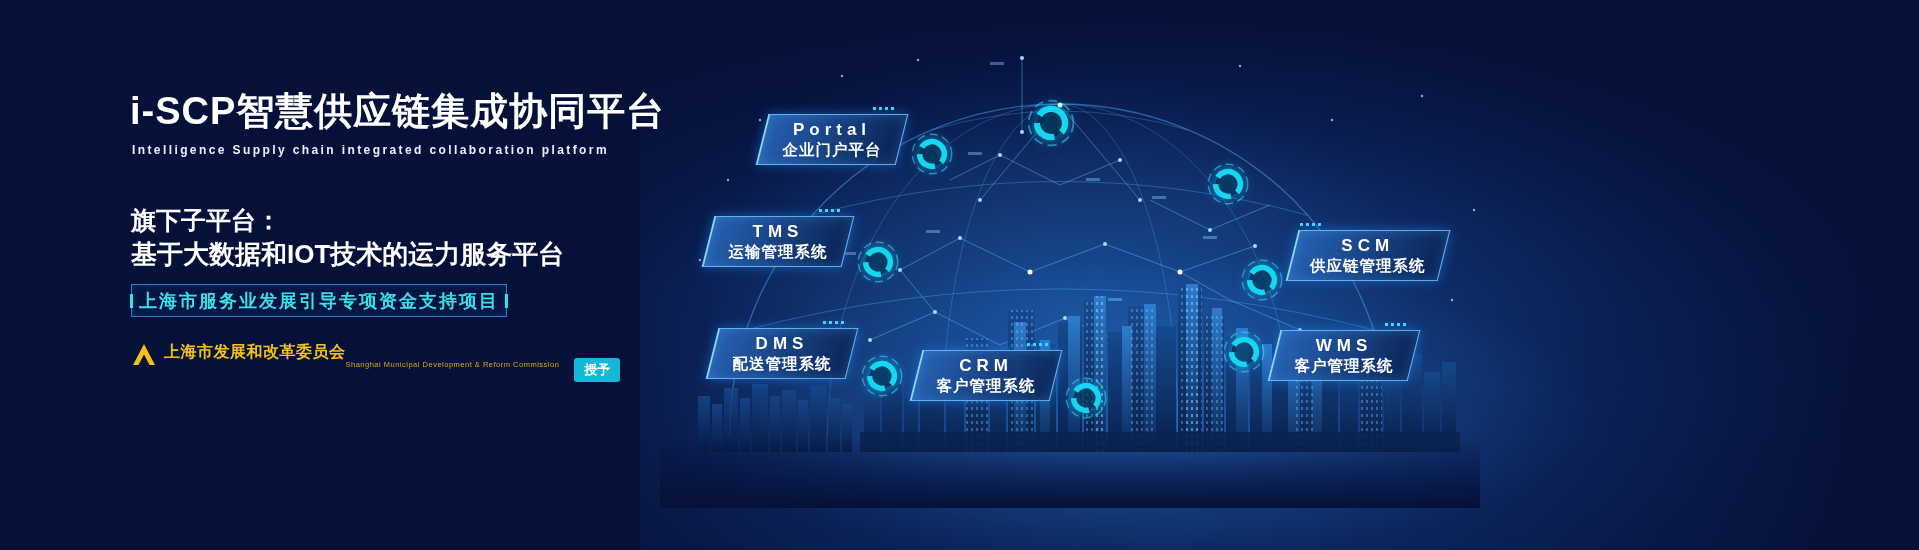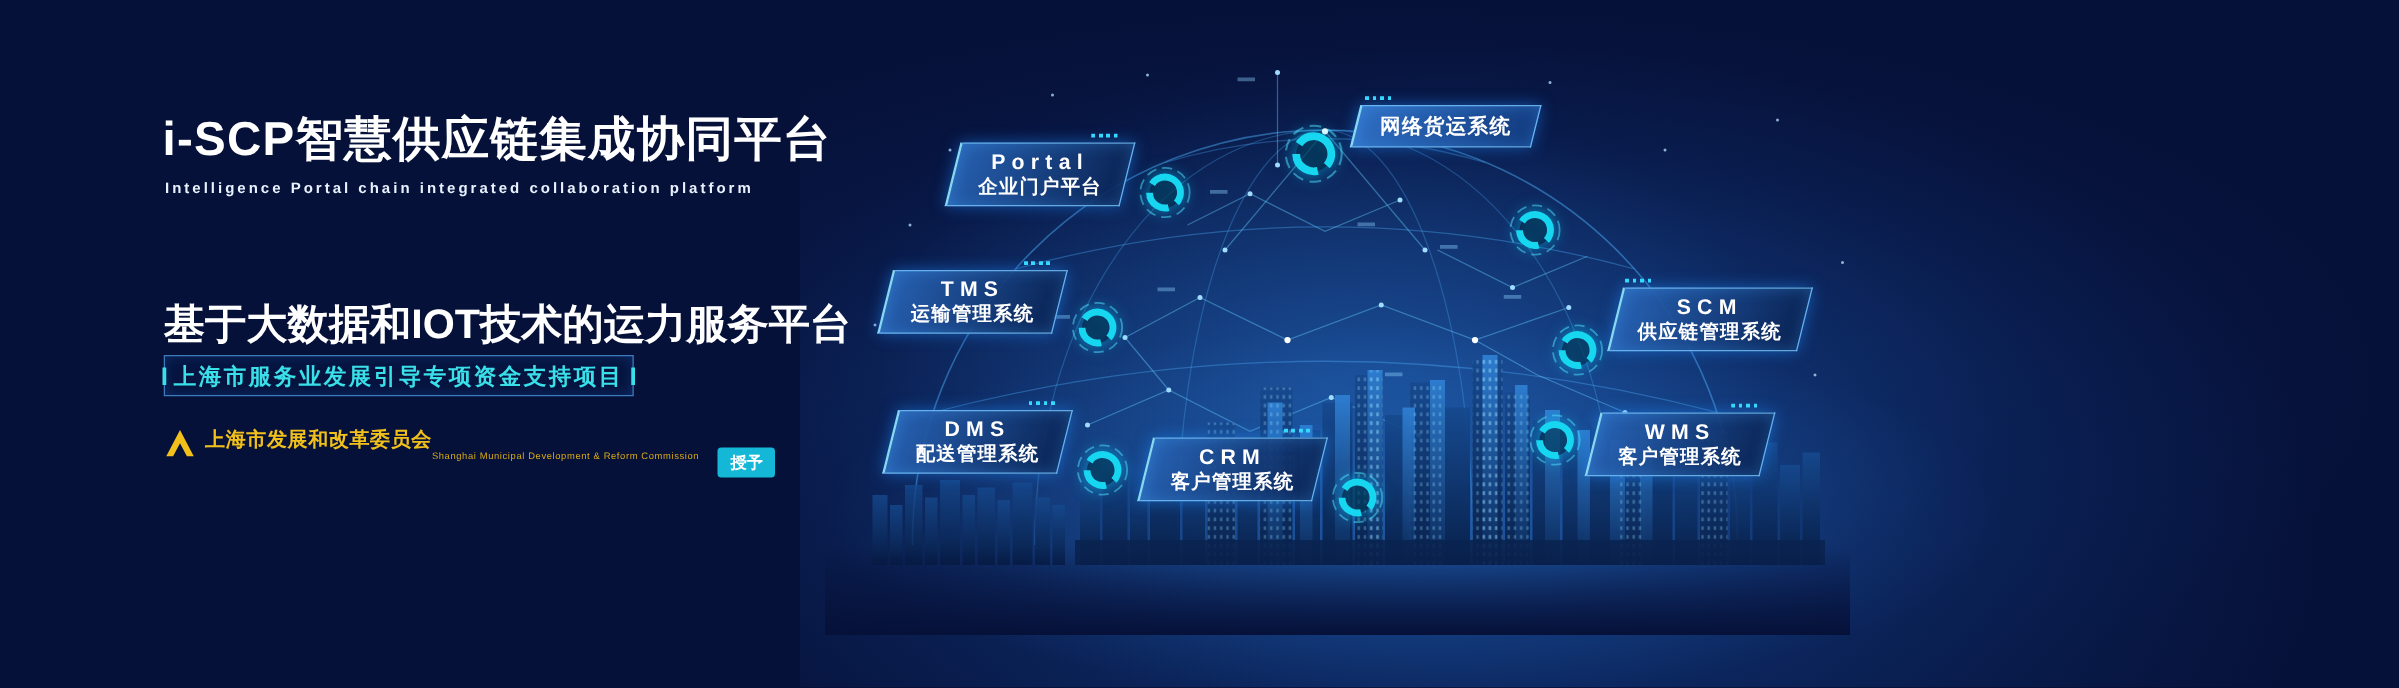--- a/index.html
+++ b/index.html
@@ -16,21 +16,21 @@
       radial-gradient(ellipse at 38% 55%, rgba(40,120,220,.30), rgba(20,60,140,.12) 45%, transparent 70%),
       radial-gradient(ellipse at 42% 78%, rgba(30,110,215,.35), transparent 65%);
   }
   .scene{position:absolute;left:0;top:0;z-index:1;}
 
   
   .left{position:absolute;left:0;top:0;width:660px;height:410px;z-index:3;}
   .hero-title{position:absolute;left:130px;top:86px;font-size:38px;font-weight:bold;letter-spacing:1px;white-space:nowrap;}
   .hero-sub{position:absolute;left:132px;top:143px;font-size:12px;font-weight:bold;letter-spacing:2.4px;color:#e8f2ff;white-space:nowrap;}
   .sp-heading{position:absolute;left:131px;top:204px;font-size:25px;font-weight:bold;}
-  .sp-desc{position:absolute;left:131px;top:237px;font-size:33px;font-weight:bold;white-space:nowrap;}
+  .sp-desc{position:absolute;left:131px;top:237px;font-size:26px;font-weight:bold;white-space:nowrap;}
   .award{
     position:absolute;left:131px;top:284px;width:374px;height:31px;
     border:1px solid rgba(70,140,210,.85);
     background:rgba(8,24,70,.55);
     display:flex;align-items:center;justify-content:center;
     font-size:18px;font-weight:bold;letter-spacing:2px;color:#39dfe9;
     box-shadow:0 0 10px rgba(30,120,220,.25) inset;
     text-align:center;
   }
   .award::before,.award::after{
@@ -245,21 +245,22 @@
       <rect x="966" y="338" width="22" height="114"></rect>
     <rect x="1296" y="356" width="18" height="96"></rect>
       <rect x="1360" y="346" width="22" height="106"></rect>
   </g>
   <rect x="860" y="432" width="600" height="20" fill="#0a2350" opacity=".9"></rect>
   <rect x="660" y="438" width="820" height="70" fill="url(#fadeg)"></rect>
 </svg>
 
 <div class="left">
   <div class="hero-title">i-SCP智慧供应链集成协同平台</div>
-  <div class="hero-sub">Intelligence Portal chain integrated collaboration platform</div>
+  <div class="hero-sub">Intelligence Supply chain integrated collaboration platform</div>
+  <div class="sp-heading">旗下子平台：</div>
   <div class="sp-desc">基于大数据和IOT技术的运力服务平台</div>
   <div class="award">上海市服务业发展引导专项资金支持项目</div>
   <div class="issuer">
     <svg width="26" height="26" viewBox="0 0 26 26">
       <path d="M13 2 L24 23 L18.5 23 L13 12.5 L7.5 23 L2 23 Z" fill="#f2c01a"></path>
       <path d="M9.5 23 L13 16.5 L16.5 23 Z" fill="#061139"></path>
     </svg>
     <div class="issuer-text">
       <div class="issuer-name">上海市发展和改革委员会</div>
       <div class="issuer-en">Shanghai Municipal Development &amp; Reform Commission</div>
@@ -276,24 +277,20 @@
   </div>
   <svg class="ring" width="44" height="44" style="margin-top:18px">
       <use href="#ringsym"></use>
     </svg>
 </div>
 
 <div class="node" style="left:1026px;top:84px">
   <svg class="ring" width="50" height="50" style="margin-top:14px">
       <use href="#ringsym"></use>
     </svg>
-  <div class="plate bright single">
-    <span class="dots dots-l"></span>
-    <div class="cn">网络货运系统</div>
-  </div>
 </div>
 
 <div class="node" style="left:1206px;top:140px">
   <svg class="ring" width="44" height="44" style="margin-top:22px">
       <use href="#ringsym"></use>
     </svg>
 </div>
 
 <div class="node" style="left:708px;top:216px">
   <div class="plate">

